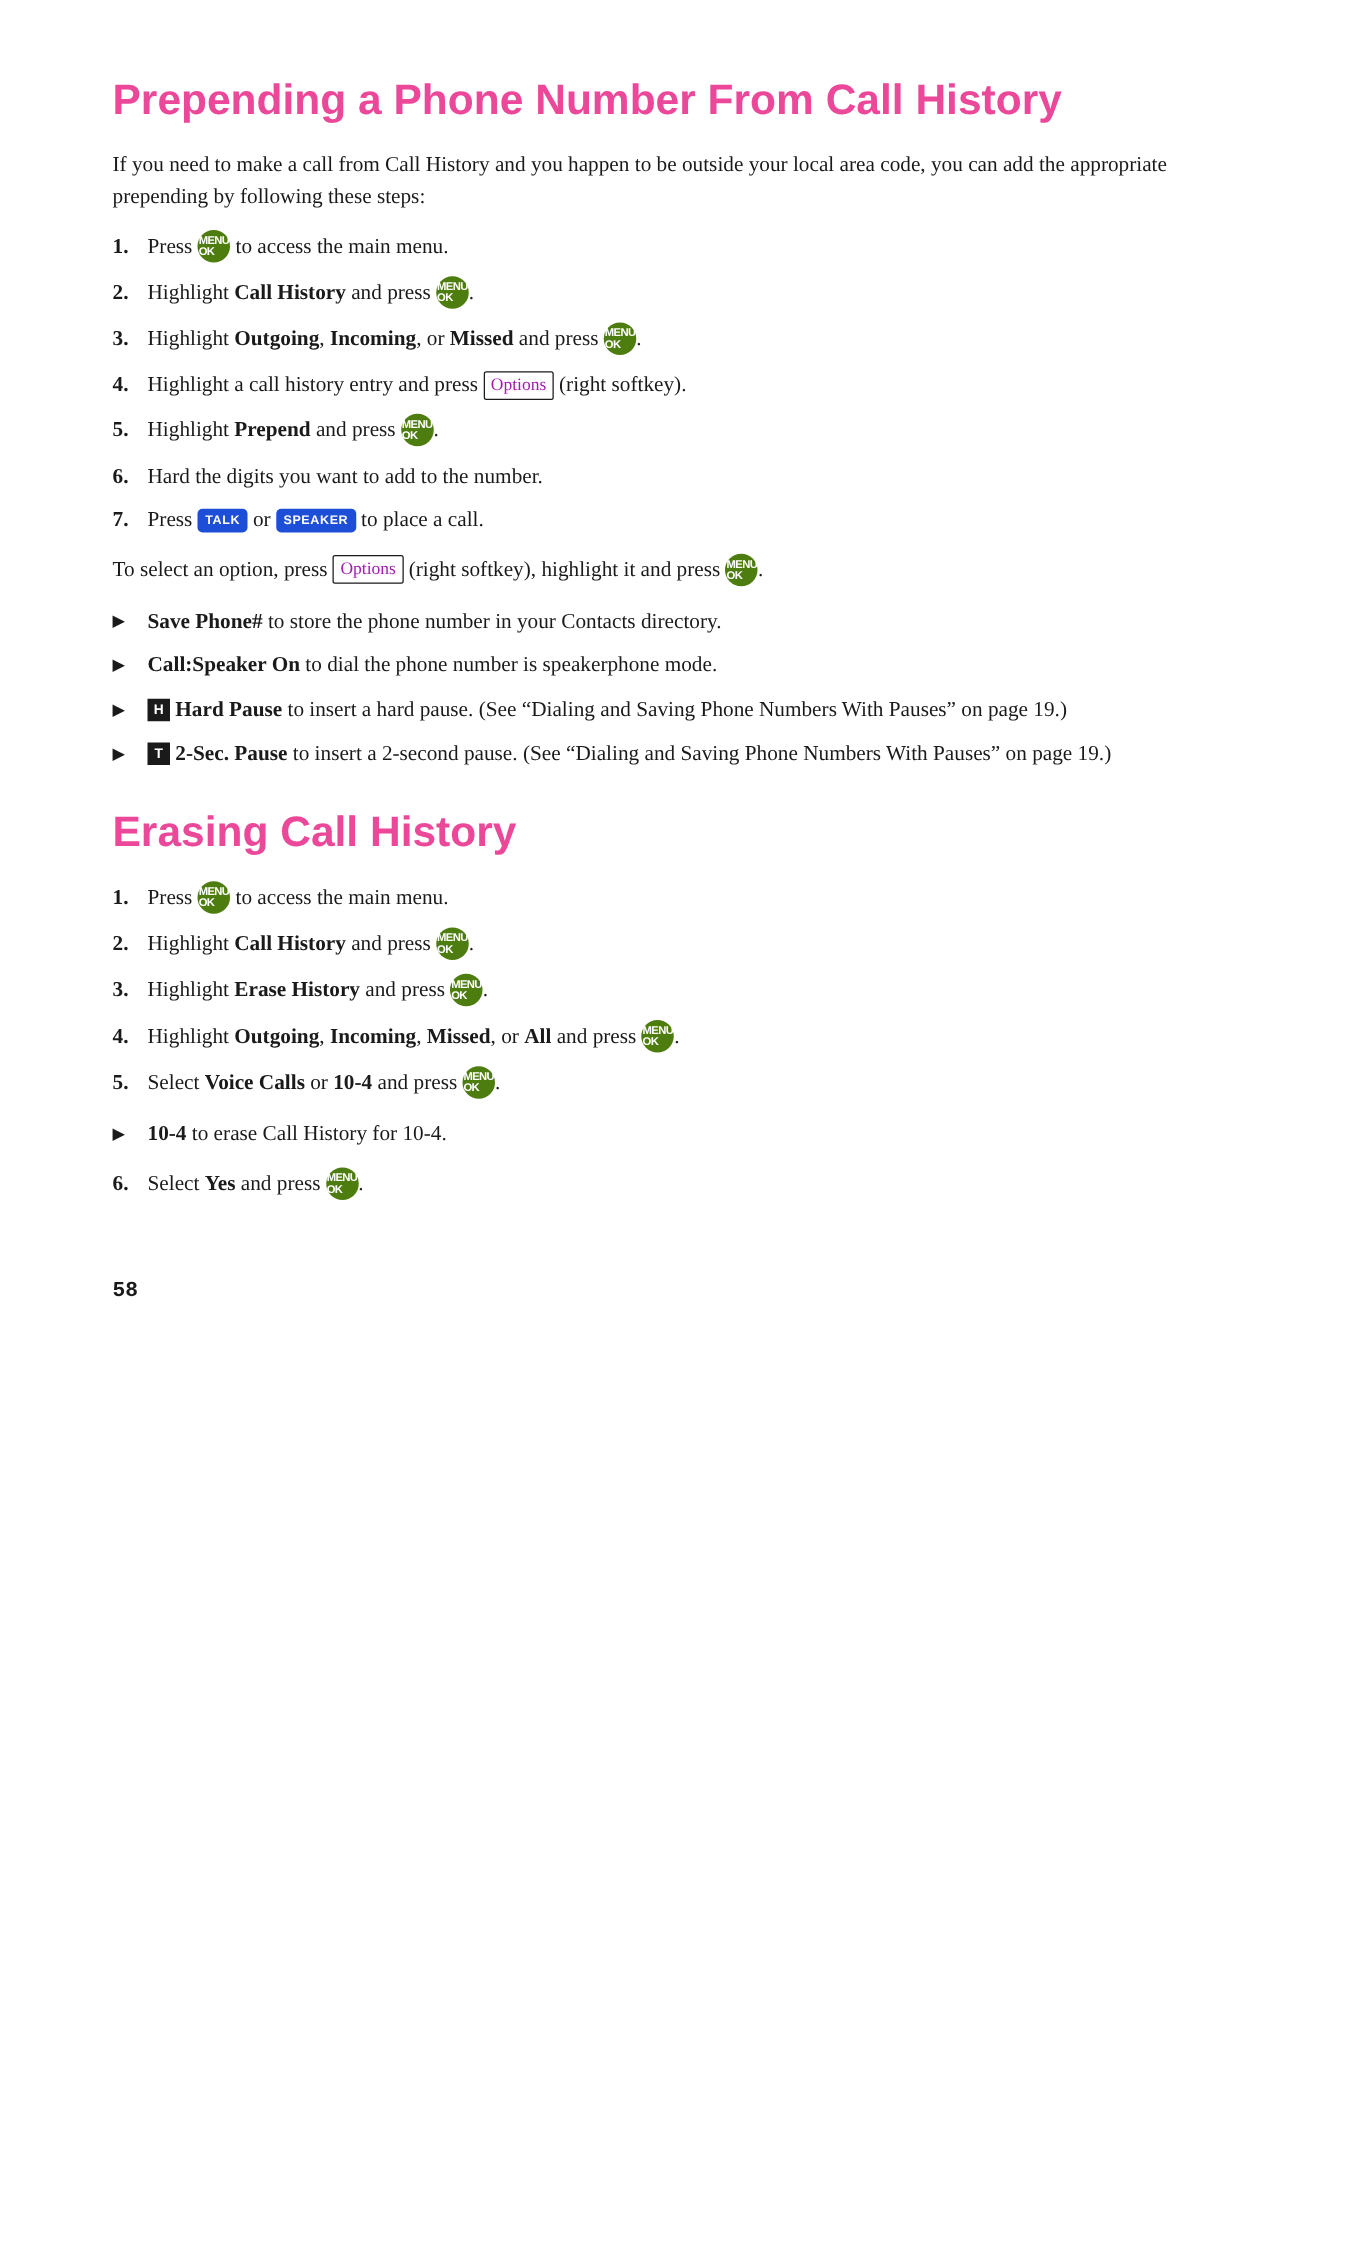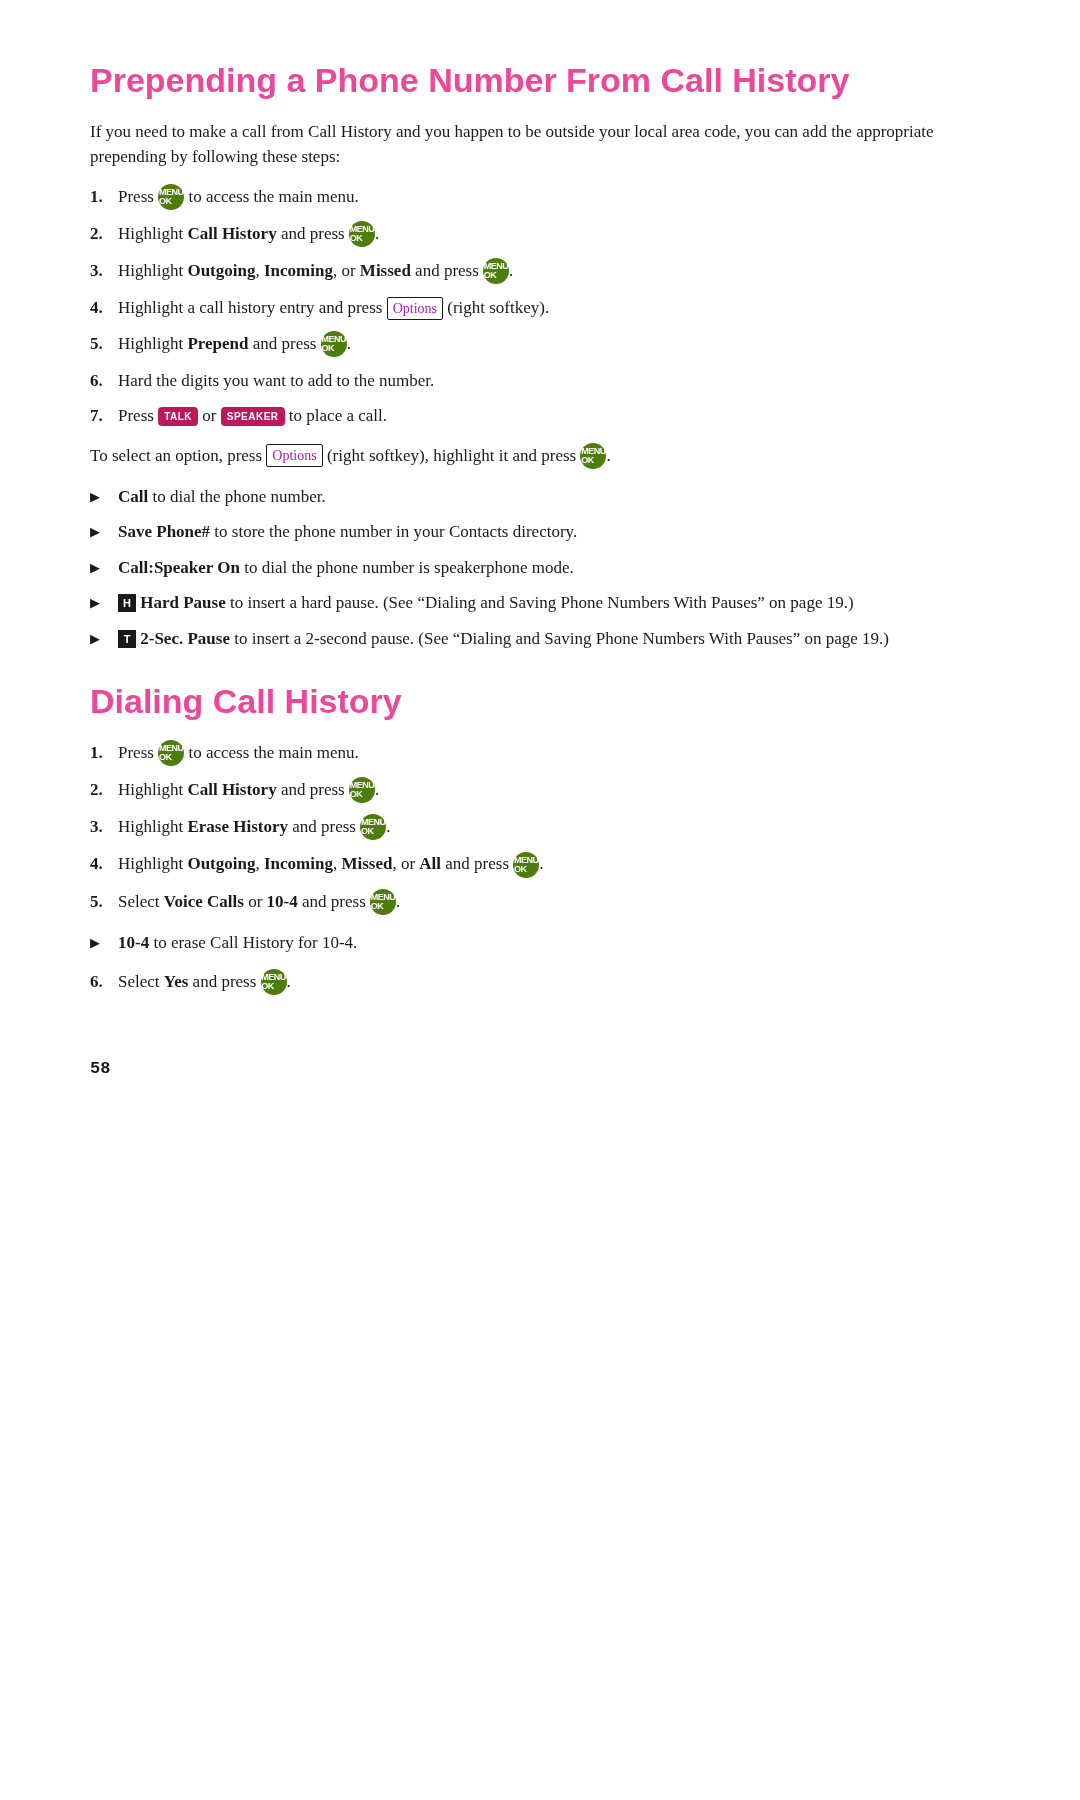--- a/index.html
+++ b/index.html
@@ -96,21 +96,21 @@
       vertical-align: middle;
       position: relative;
       top: -1px;
       letter-spacing: -0.5px;
     }
 
     .talk-btn {
       display: inline-flex;
       align-items: center;
       justify-content: center;
-      background: #be185d;
+      background: #1d4ed8;
       color: #ffffff;
       border-radius: 4px;
       font-size: 10px;
       font-weight: bold;
       font-family: Arial, sans-serif;
       padding: 2px 6px;
       vertical-align: middle;
       position: relative;
       top: -1px;
       letter-spacing: 0.5px;
@@ -219,23 +219,20 @@
   </li>
 
 </ol>
 
 <p>
   To select an option, press <span class="options-btn">Options</span> (right softkey), highlight it and press <span class="menu-btn">MENU<br>OK</span>.
 </p>
 
 <ul class="bullets">
 
-  <li>
-    <b>Call</b> to dial the phone number.
-  </li>
 
   <li>
     <b>Save Phone#</b> to store the phone number in your Contacts directory.
   </li>
 
   <li>
     <b>Call:Speaker On</b> to dial the phone number is speakerphone mode.
   </li>
 
   <li>
@@ -243,21 +240,21 @@
   </li>
 
   <li>
     <span class="hard-pause-icon">T</span> <b>2-Sec. Pause</b> to insert a 2-second pause. (See “Dialing and Saving Phone Numbers With Pauses” on page 19.)
   </li>
 
 </ul>
 
 <div class="section-gap">
 
-  <h1 class="section-title">Dialing Call History</h1>
+  <h1 class="section-title">Erasing Call History</h1>
 
   <ol>
 
     <li>
       <span class="num"><b>1.</b></span>
       <span class="content">
         Press <span class="menu-btn">MENU<br>OK</span> to access the main menu.
       </span>
     </li>
 

